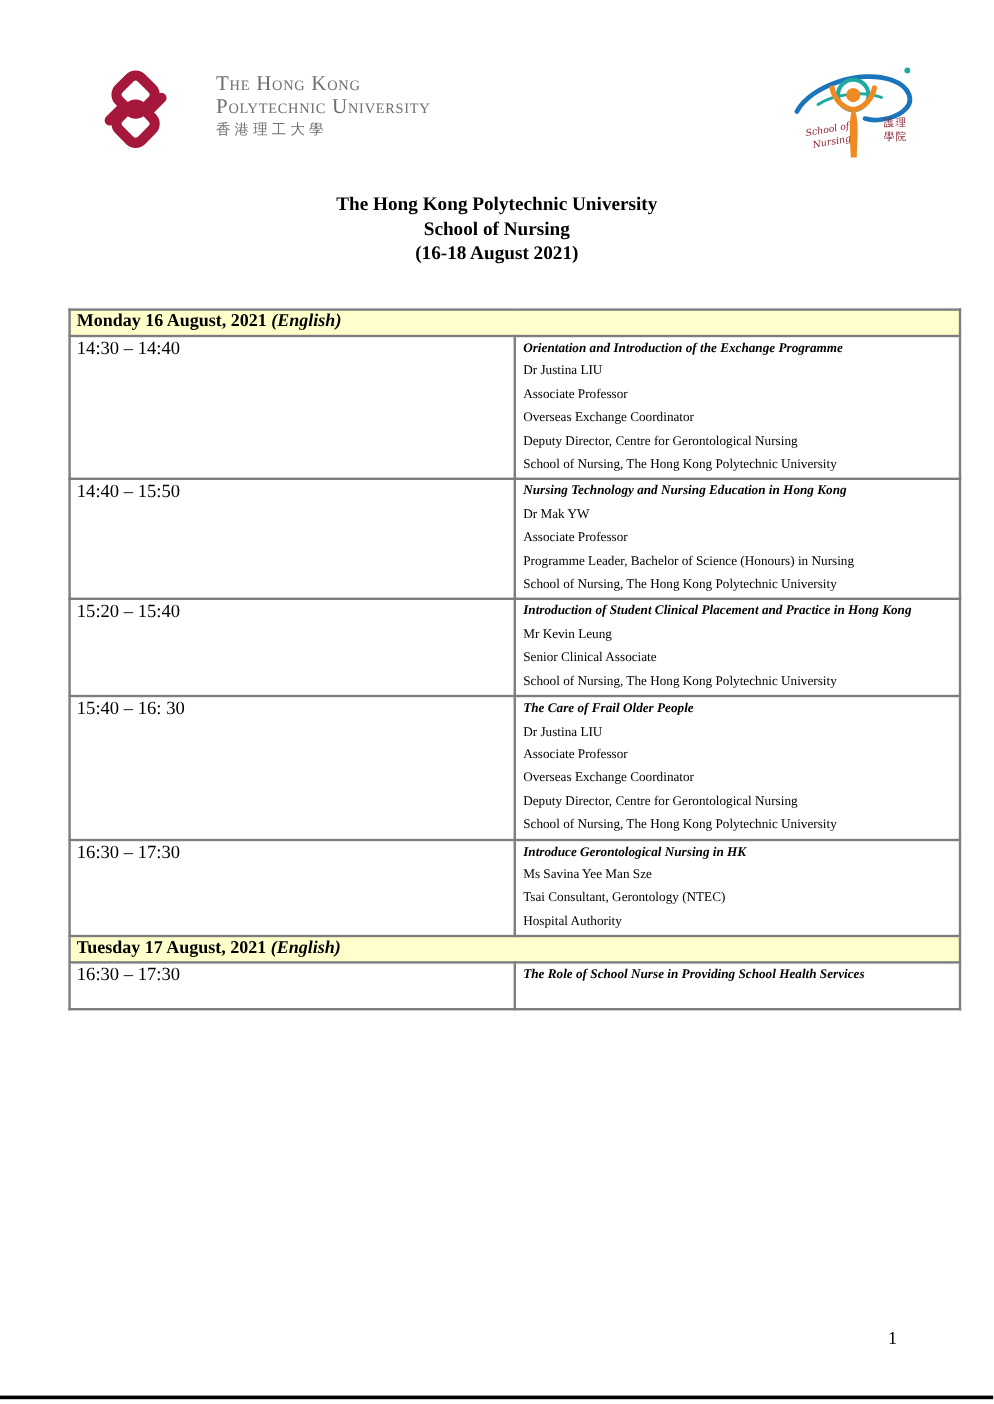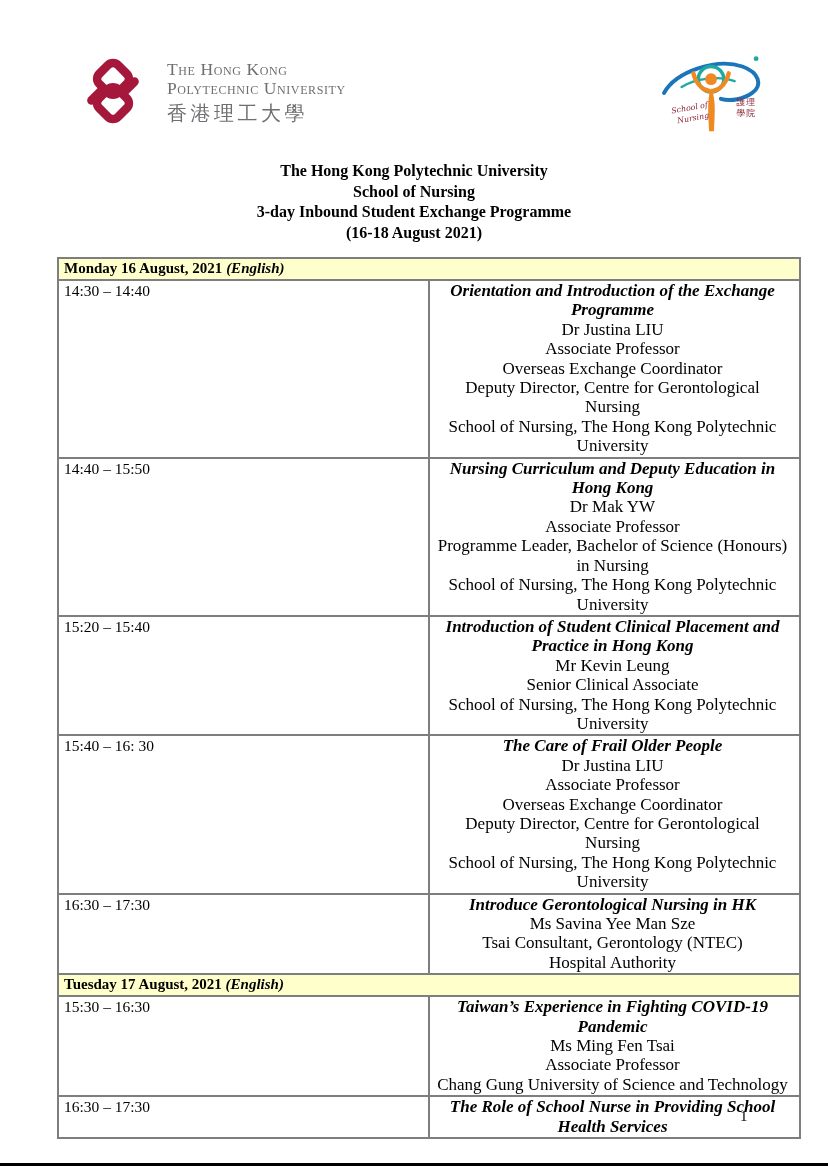--- a/index.html
+++ b/index.html
@@ -2,42 +2,42 @@
 <html><head>
 <meta charset="utf-8">
 <style>
   html,body { margin:0; padding:0; background:#fff; }
   .page {
     position:relative; width:828px; height:1170px; background:#fff;
     font-family:"Liberation Serif", serif; color:#000; overflow:hidden;
   }
 
   
-  .polyu-logo { position:absolute; left:72px; top:52px; display:flex; align-items:flex-start; gap:13px; }
+  .polyu-logo { position:absolute; left:72px; top:52px; display:flex; align-items:flex-start; gap:26px; }
   .polyu-mark { width:82px; height:78px; display:block; }
   .polyu-text { padding-top:8px; color:var(--logo-gray); }
   .polyu-en { font-variant:small-caps; font-size:17.5px; line-height:18.5px; letter-spacing:0.6px; }
-  .polyu-zh { font-size:20px; letter-spacing:3.5px; margin-top:3px; }
+  .polyu-zh { font-size:12px; letter-spacing:3.5px; margin-top:3px; }
 
   .son-logo { position:absolute; left:654px; top:42px; width:118px; height:98px; }
   .son-script { font-size:8px; font-style:italic; fill:var(--son-maroon); font-family:"DejaVu Serif", serif; }
   .son-zh { font-size:9px; fill:var(--son-maroon); letter-spacing:1px; }
 
   
   .title-block { position:absolute; top:161px; left:0; width:100%; text-align:center;
     font-weight:bold; font-size:16px; line-height:20.5px; }
 
   
   table.schedule { position:absolute; left:57px; top:257px; width:744px;
     border-collapse:collapse; table-layout:fixed; }
   table.schedule td { border:2px solid var(--border-gray); vertical-align:top; }
   td.day-cell { background:var(--highlight); font-weight:bold; font-size:15px; padding:1px 5px 2px 5px; }
   td.day-cell .lang { font-style:italic; }
   td.time-cell { width:180px; padding:0 5px 17px 5px; font-size:15.5px; line-height:19.4px; }
-  td.content-cell { padding:0 10px 1px 6px; font-size:17px; line-height:19.4px;text-align:center; }
+  td.content-cell { padding:0 10px 1px 6px; font-size:11px; line-height:19.4px; }
   .session-title { font-weight:bold; font-style:italic; }
 
   
   .page-number { position:absolute; top:1108px; left:740px; font-size:15px; }
   .bottom-rule { position:absolute; left:0; top:1163px; width:828px; height:3px; background:#000; }
 </style>
 </head>
 <body>
 
 <div class="page" style="--highlight: #FFFFCC; --border-gray: #7E7E7E; --polyu-red: #A6173C; --logo-gray: #6E6F72; --son-orange: #EF8A22; --son-teal: #1FA9A0; --son-blue: #1B75BB; --son-maroon: #8B2332;">
@@ -69,21 +69,20 @@
     <circle cx="104" cy="17" r="2.5" fill="var(--son-teal)"></circle>
     <text x="18" y="73" class="son-script" transform="rotate(-10 18 73)">School of</text>
     <text x="24" y="83" class="son-script" transform="rotate(-10 24 83)">Nursing</text>
     <text x="84" y="64" class="son-zh">護理</text>
     <text x="84" y="76" class="son-zh">學院</text>
   </svg>
 
   <div class="title-block">
     <div>The Hong Kong Polytechnic University</div>
     <div>School of Nursing</div>
-    <div>3-day Inbound Student Exchange Programme</div>
     <div>(16-18 August 2021)</div>
   </div>
 
   <table class="schedule">
     <tbody>
         <tr>
           <td class="day-cell" colspan="2"><span>Monday 16 August, 2021 </span><span class="lang">(English)</span></td>
         </tr>
         <tr>
           <td class="time-cell">14:30 – 14:40</td>
@@ -92,21 +91,21 @@
             <div>Dr Justina LIU</div>
             <div>Associate Professor</div>
             <div>Overseas Exchange Coordinator</div>
             <div>Deputy Director, Centre for Gerontological Nursing</div>
             <div>School of Nursing, The Hong Kong Polytechnic University</div>
           </td>
         </tr>
         <tr>
           <td class="time-cell">14:40 – 15:50</td>
           <td class="content-cell">
-            <div class="session-title">Nursing Curriculum and Deputy Education in Hong Kong</div>
+            <div class="session-title">Nursing Technology and Nursing Education in Hong Kong</div>
             <div>Dr Mak YW</div>
             <div>Associate Professor</div>
             <div>Programme Leader, Bachelor of Science (Honours) in Nursing</div>
             <div>School of Nursing, The Hong Kong Polytechnic University</div>
           </td>
         </tr>
         <tr>
           <td class="time-cell">15:20 – 15:40</td>
           <td class="content-cell">
             <div class="session-title">Introduction of Student Clinical Placement and Practice in Hong Kong</div>
@@ -132,29 +131,20 @@
             <div class="session-title">Introduce Gerontological Nursing in HK</div>
             <div>Ms Savina Yee Man Sze</div>
             <div>Tsai Consultant, Gerontology (NTEC)</div>
             <div>Hospital Authority</div>
           </td>
         </tr>
         <tr>
           <td class="day-cell" colspan="2"><span>Tuesday 17 August, 2021 </span><span class="lang">(English)</span></td>
         </tr>
         <tr>
-          <td class="time-cell">15:30 – 16:30</td>
-          <td class="content-cell">
-            <div class="session-title">Taiwan’s Experience in Fighting COVID-19 Pandemic</div>
-            <div>Ms Ming Fen Tsai</div>
-            <div>Associate Professor</div>
-            <div>Chang Gung University of Science and Technology</div>
-          </td>
-        </tr>
-        <tr>
           <td class="time-cell">16:30 – 17:30</td>
           <td class="content-cell">
             <div class="session-title">The Role of School Nurse in Providing School Health Services</div>
           </td>
         </tr>
       </tbody>
   </table>
 
   <div class="page-number">1</div>
   <div class="bottom-rule"></div>

